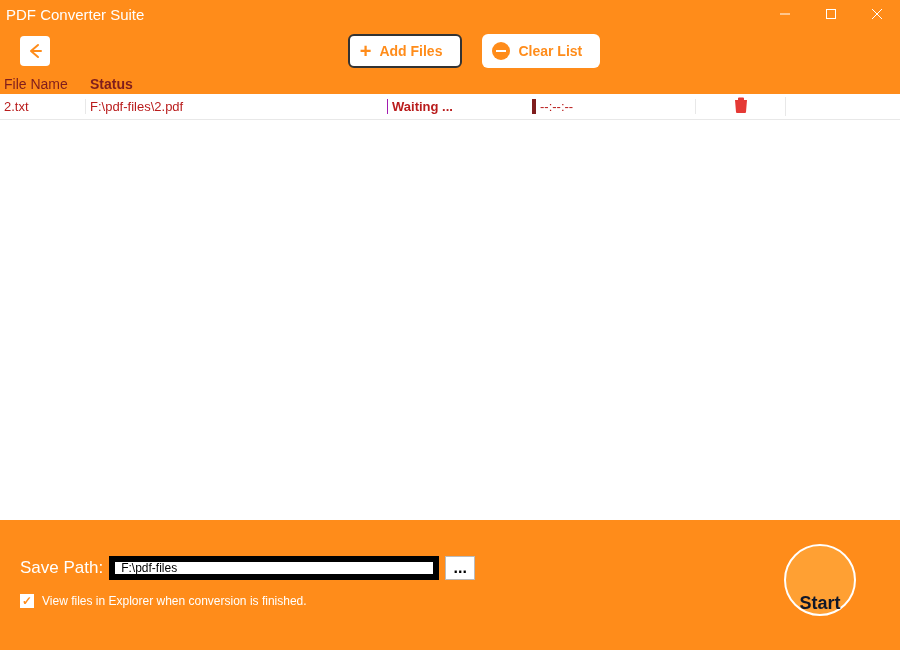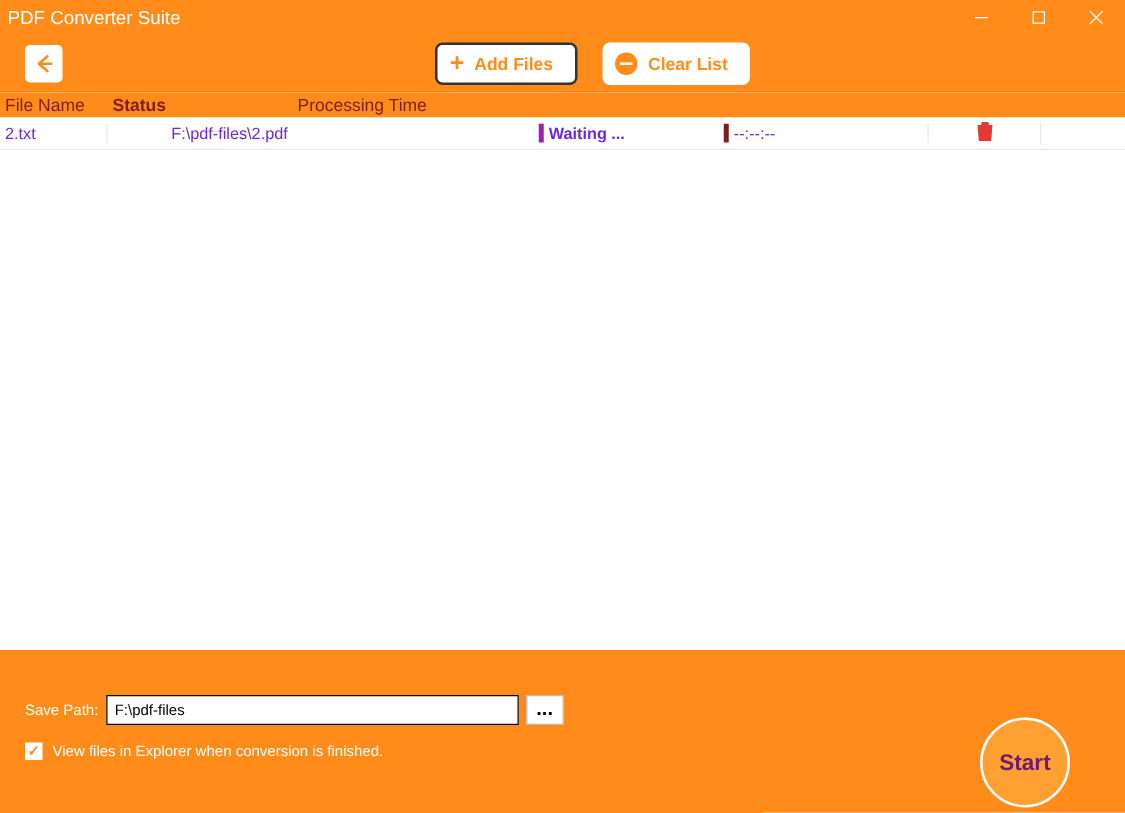--- a/index.html
+++ b/index.html
@@ -111,25 +111,25 @@
 .col-delete { width: 90px; text-align: center; }
 .col-extra { flex: 1; }
 .table-body {
   background: #fff;
 }
 .table-row {
   display: flex;
   height: 26px;
   align-items: center;
   font-size: 13px;
-  color: #6d28d9;
+  color: #b91c1c;
   border-bottom: 1px solid #e8e8e8;
 }
 .td.col-filename { border-right: 1px solid #e8e8e8; }
-.td.col-target { border-right: 4px solid #a21caf; margin-left: 47px; }
+.td.col-target { border-right: 1px solid #a21caf; }
 .td.col-status { border-right: 4px solid #7f1d1d; }
 .td.col-time { border-right: 1px solid #e8e8e8; }
 .td.col-delete { border-right: 1px solid #e8e8e8; display:flex; justify-content:center; align-items:center; }
 .trash-icon svg { fill: #E53935; }
 .scroll-space {
   background: #fff;
   height: 400px;
 }
 .bottom-panel {
   position: absolute;
@@ -141,26 +141,26 @@
   padding: 10px 20px;
 }
 .save-row {
   display: flex;
   align-items: center;
   gap: 6px;
   margin-top: 4px;
 }
 .save-label {
   color: #fff;
-  font-size: 12px;
+  font-size: 17px;
 }
 .save-input {
   width: 330px;
   height: 24px;
-  border: 1px solid #000000;
+  border: 6px solid #000000;
   background: #fff;
   font-size: 12px;
   padding: 0 6px;
 }
 .browse-btn {
   width: 30px;
   height: 24px;
   background: #fff;
   border: 1px solid #bbb;
   display: flex;
@@ -185,29 +185,29 @@
 }
 .checkmark {
   color: #FF8C1A;
   font-size: 12px;
   font-weight: bold;
   line-height: 1;
 }
 .start-btn {
   position: absolute;
   right: 44px;
-  bottom: 4px;
+  bottom: 34px;
   width: 72px;
   height: 72px;
   border-radius: 50%;
   background: #FFA033;
   border: 2px solid #fff;
-  color: #701a75;
-  display: flex;
-  align-items: center;
+  color: #0f172a;
+  display: flex;
+  align-items: flex-end;
   justify-content: center;
   font-size: 18px;
   font-weight: 600;
 }
 </style>
 </head>
 <body>
 
 <div class="titlebar">
   <span>PDF Converter Suite</span>
@@ -249,21 +249,20 @@
         </span>
       <span>Clear List</span>
     </div>
   </div>
 </div>
 
 <div class="table-area">
   <div class="table-header">
     <div class="th col-filename">File Name</div>
     <div class="th col-status">Status</div>
-    <div class="th col-time">Processing Time</div>
     <div class="th col-delete"></div>
     <div class="th col-extra"></div>
   </div>
   <div class="table-body">
     <div class="table-row">
       <div class="td col-filename">2.txt</div>
       <div class="td col-target">F:\pdf-files\2.pdf</div>
       <div class="td col-status">Waiting ...</div>
       <div class="td col-time">--:--:--</div>
       <div class="td col-delete">

